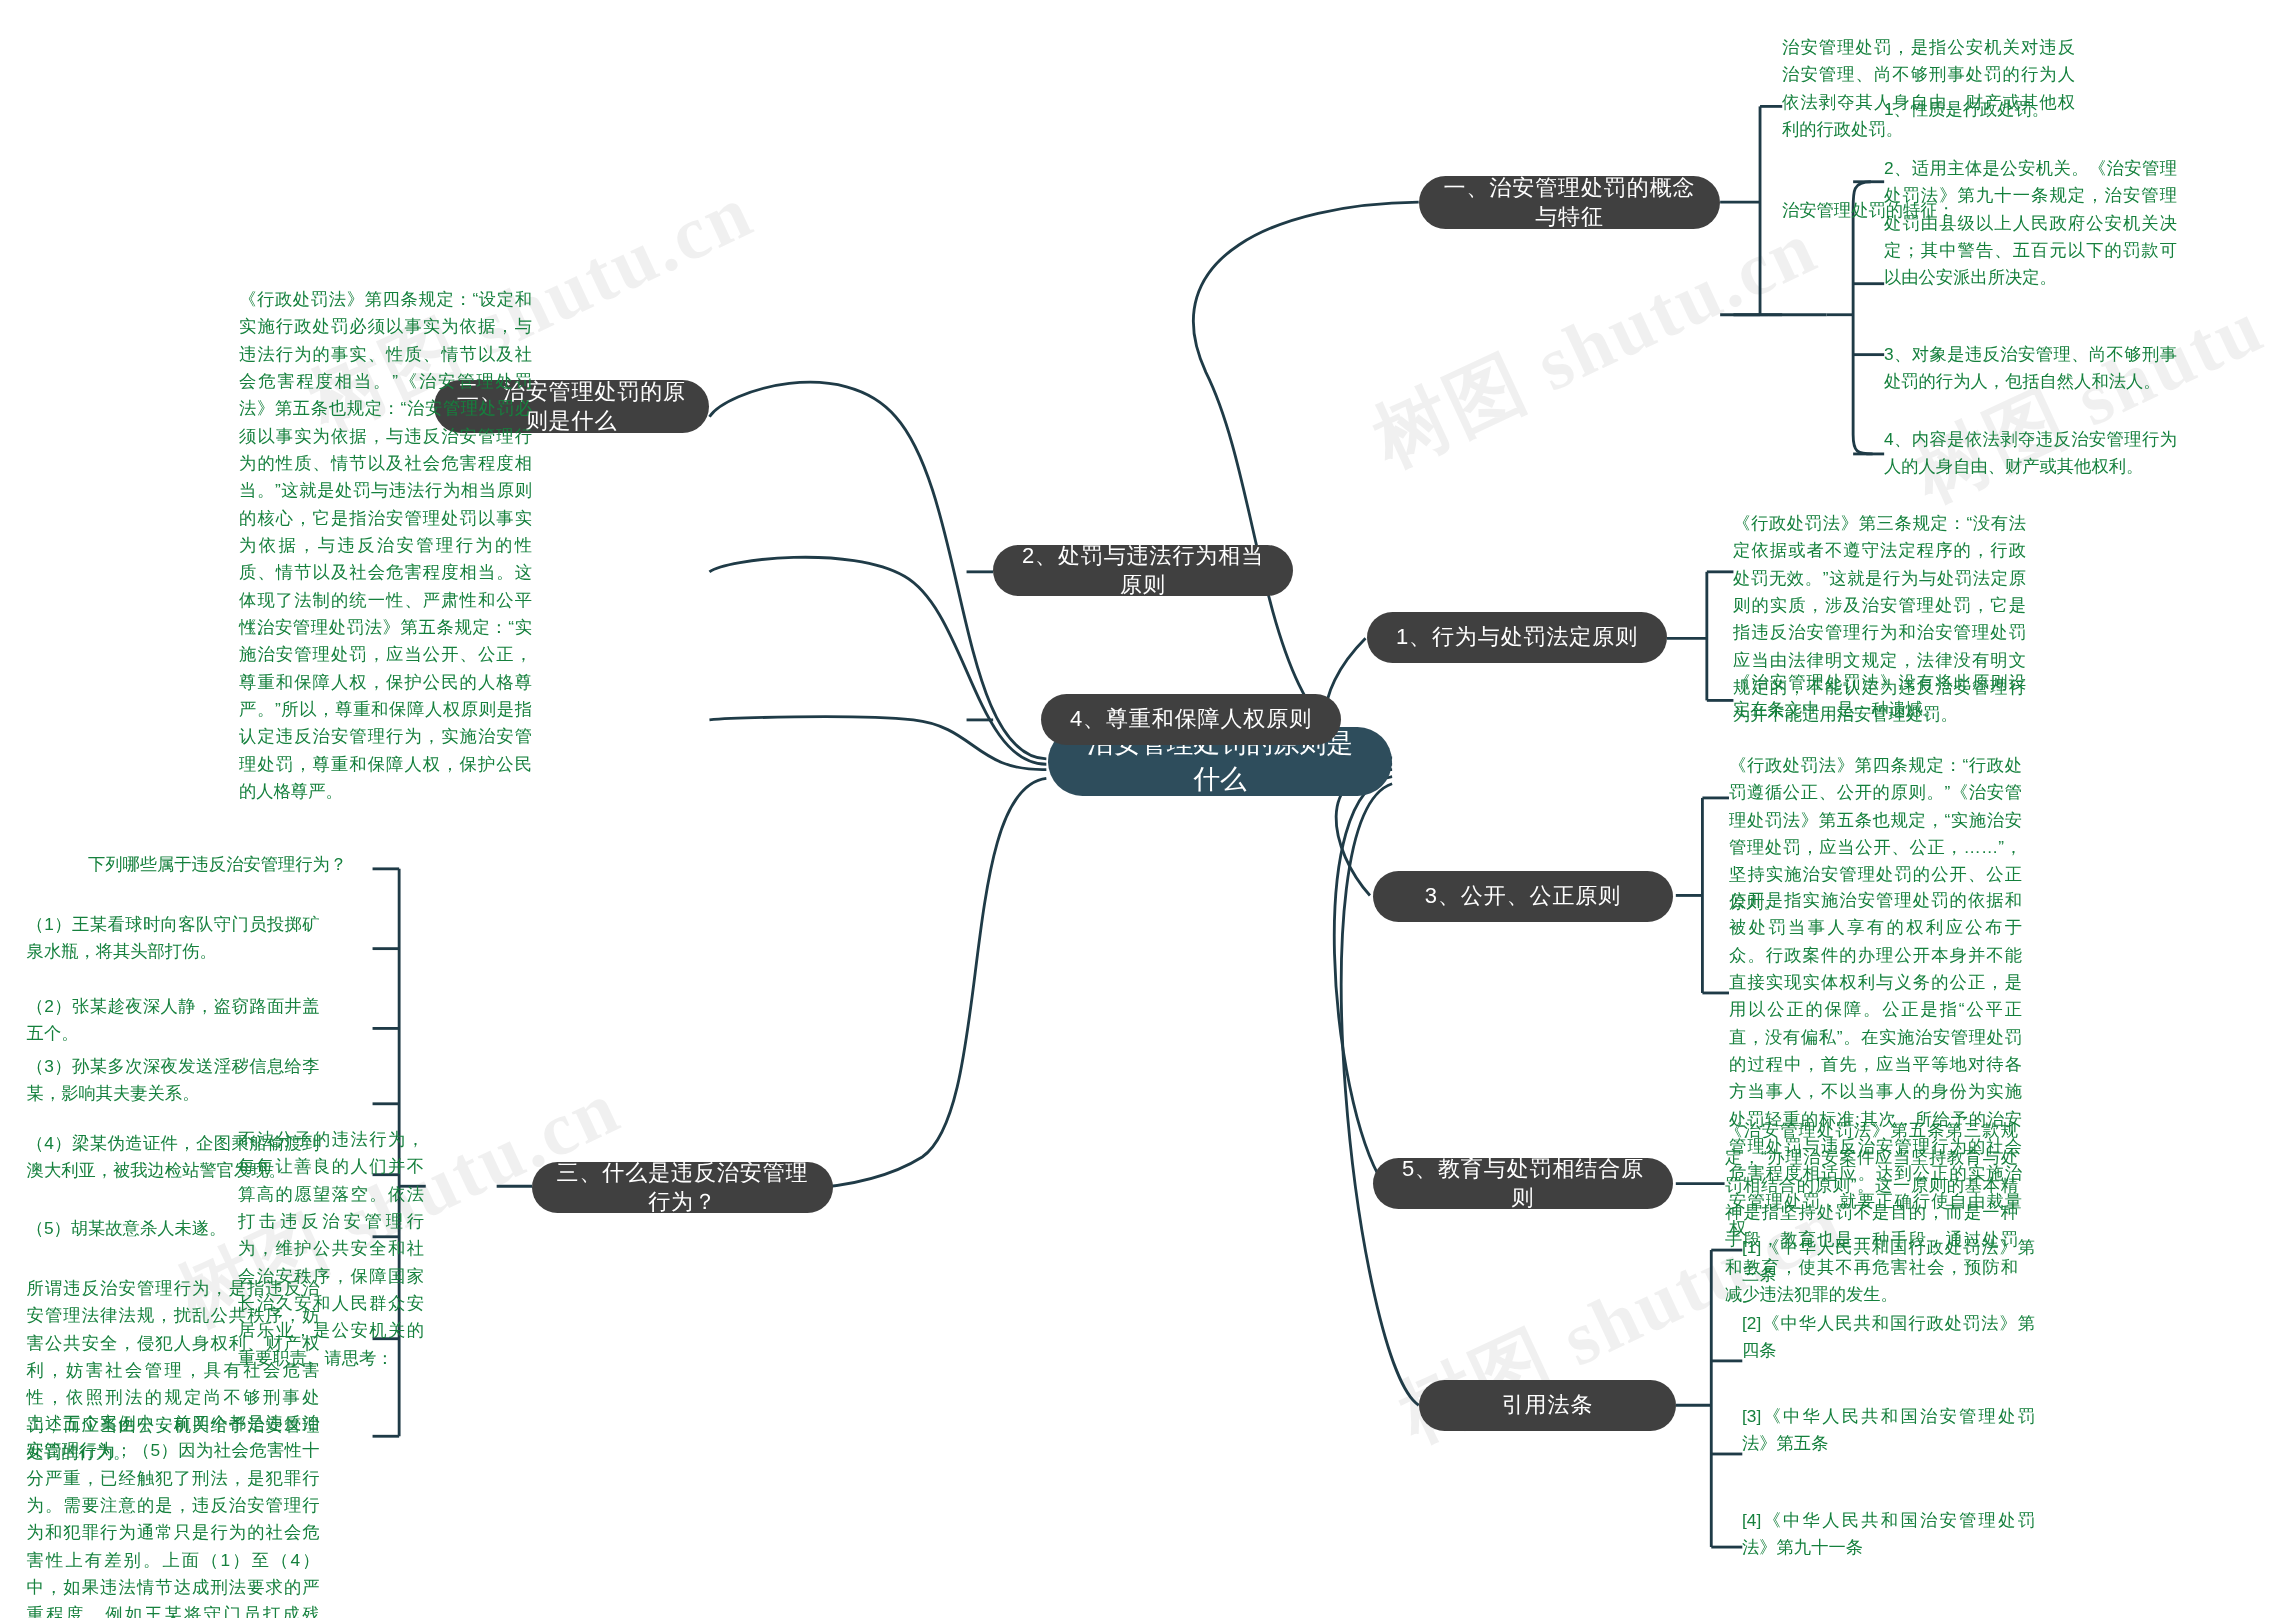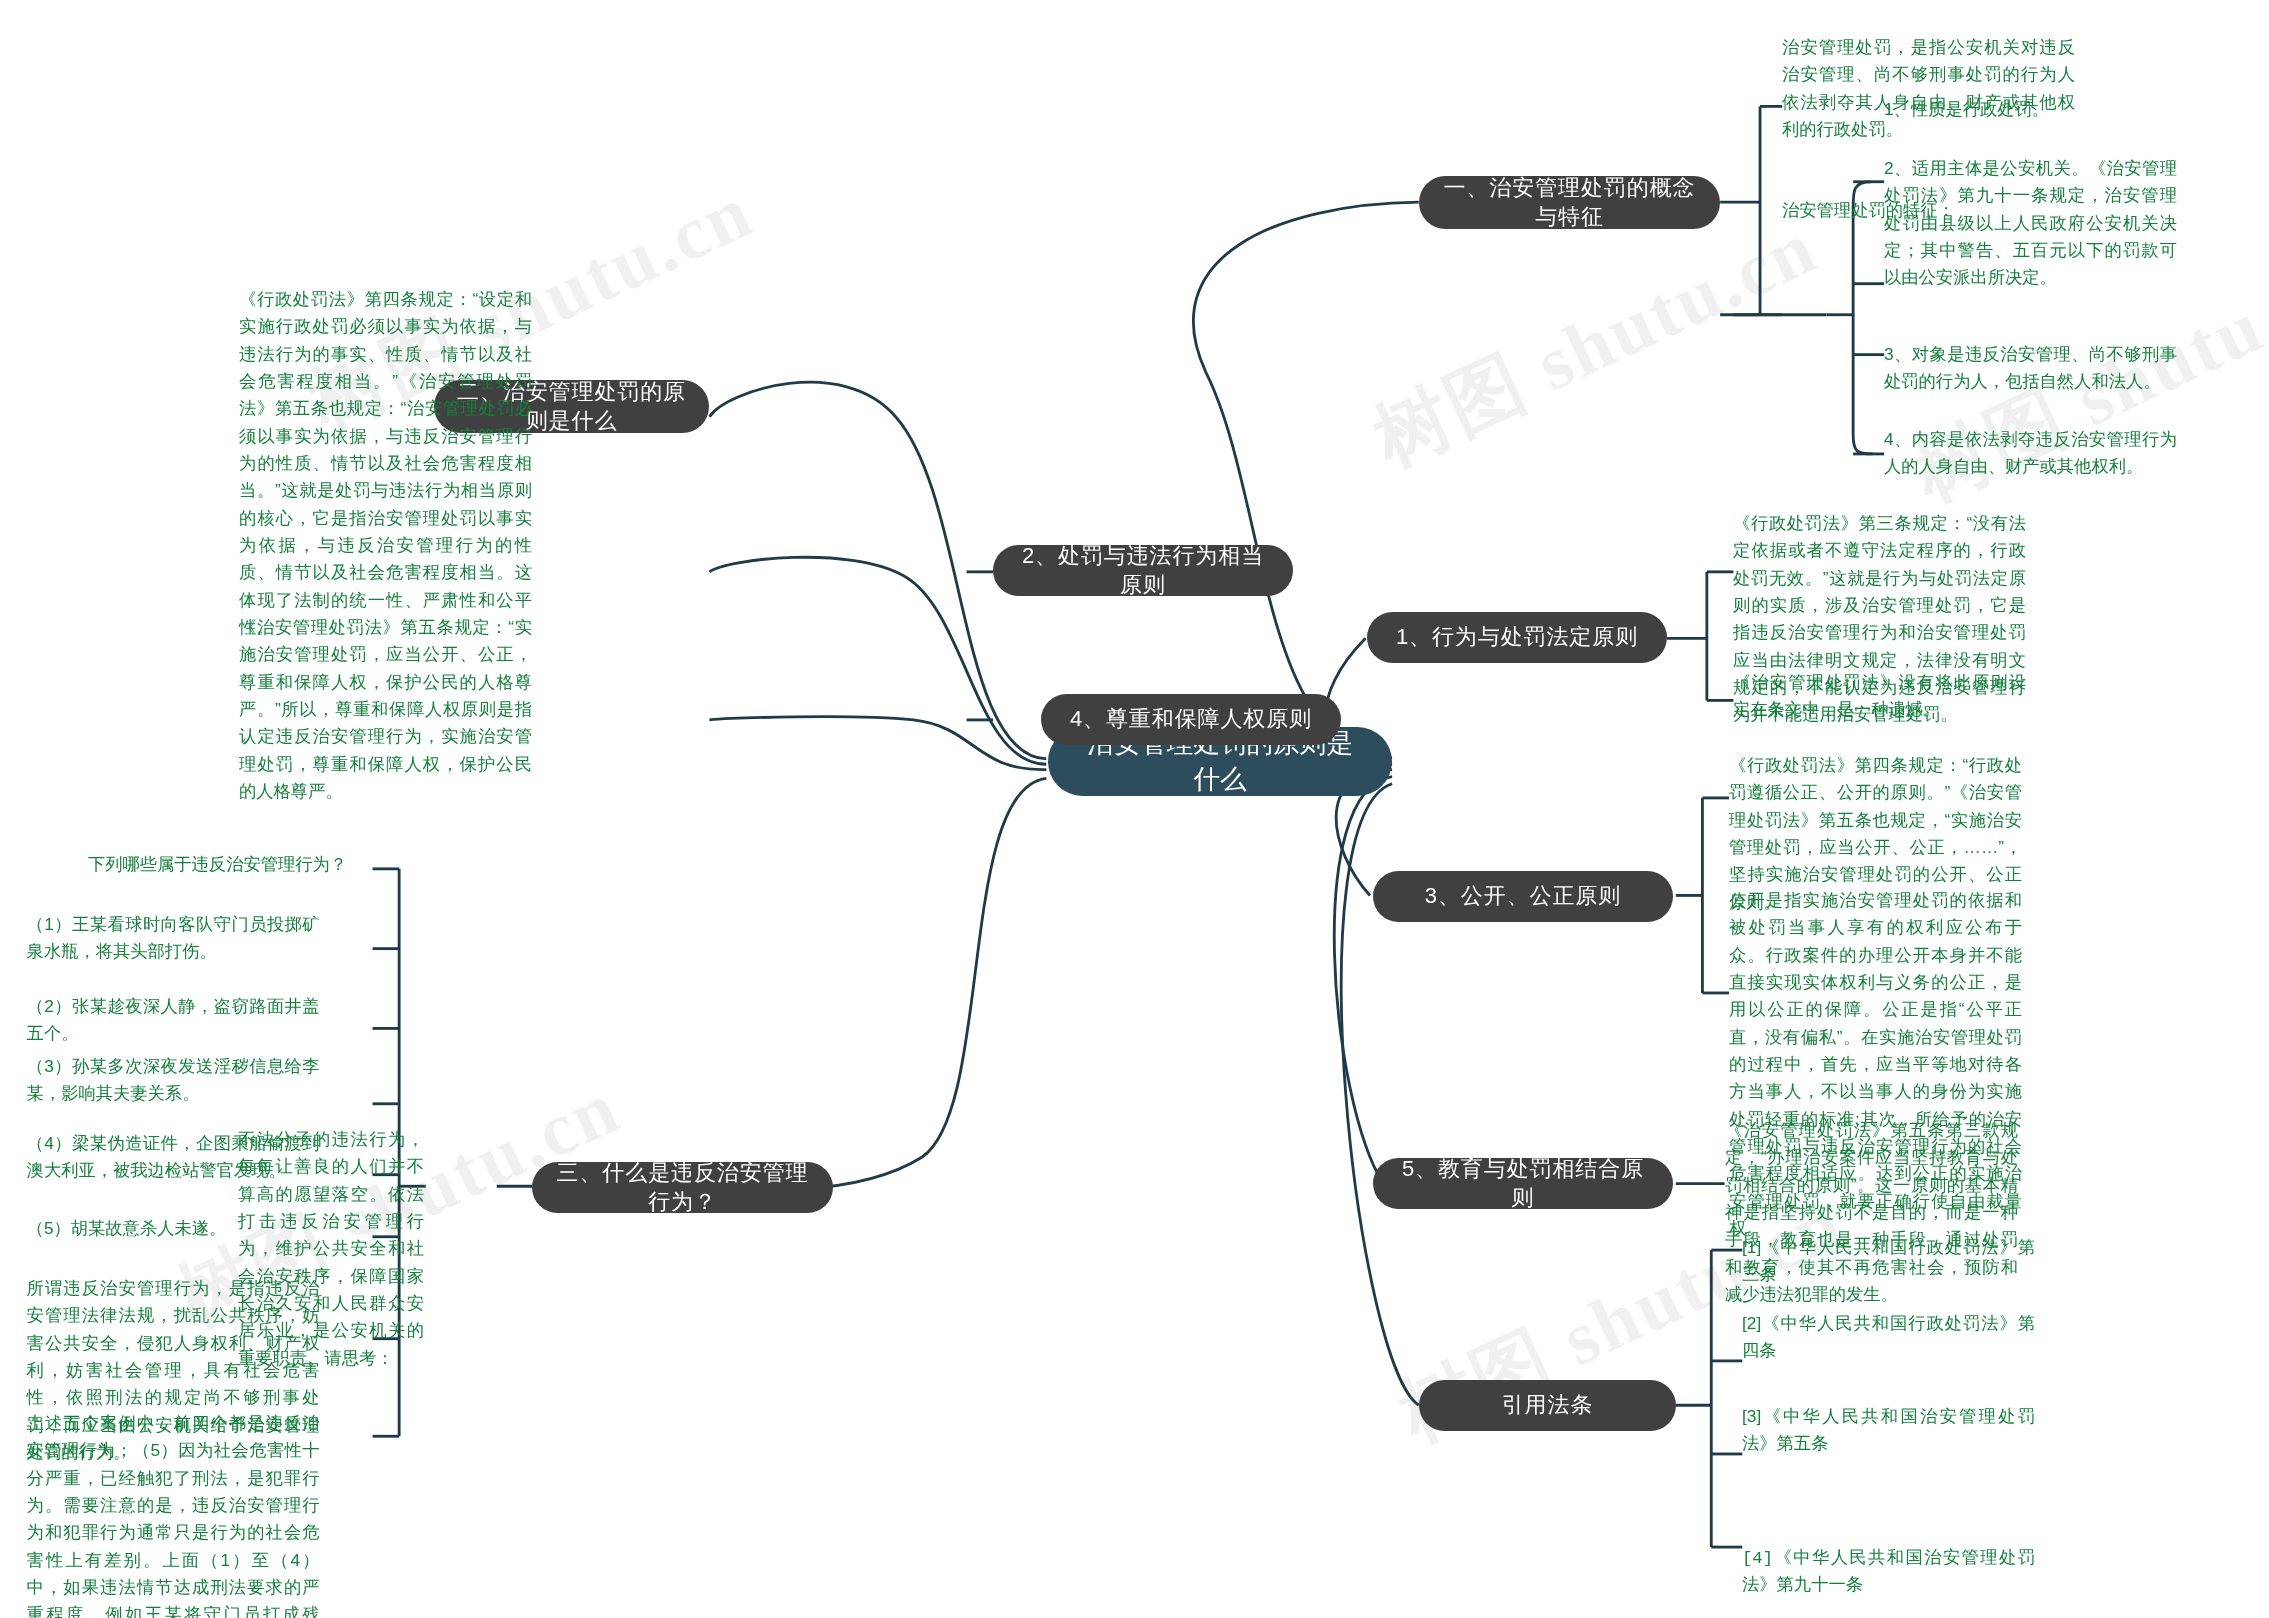--- a/index.html
+++ b/index.html
@@ -217,16 +217,16 @@
 
   <div class="node leaf" style="left:26.6px; top:1410px; width:293px;">上述五个案例中，前四个都是违反治安管理行为；（5）因为社会危害性十分严重，已经触犯了刑法，是犯罪行为。需要注意的是，违反治安管理行为和犯罪行为通常只是行为的社会危害性上有差别。上面（1）至（4）中，如果违法情节达成刑法要求的严重程度，例如王某将守门员打成残疾，张某偷了100个井盖，就构成了犯罪。</div>
 
   <div class="node pill" style="left:1419px; top:1380px; width:257px; height:51px;">
     <span>引用法条</span>
   </div>
 
   <div class="node leaf" style="left:1742px; top:1234px; width:293px;">[1]《中华人民共和国行政处罚法》第三条</div>
   <div class="node leaf" style="left:1742px; top:1310px; width:293px;">[2]《中华人民共和国行政处罚法》第四条</div>
   <div class="node leaf" style="left:1742px; top:1403px; width:293px;">[3]《中华人民共和国治安管理处罚法》第五条</div>
-  <div class="node leaf" style="left:1742px; top:1545px; width:293px;font-family:Liberation Mono, monospace;">[4]《中华人民共和国治安管理处罚法》第九十一条</div>
+  <div class="node leaf" style="left:1742px; top:1507px; width:293px;">[4]《中华人民共和国治安管理处罚法》第九十一条</div>
 
 </div>
 
 
 </body></html>

